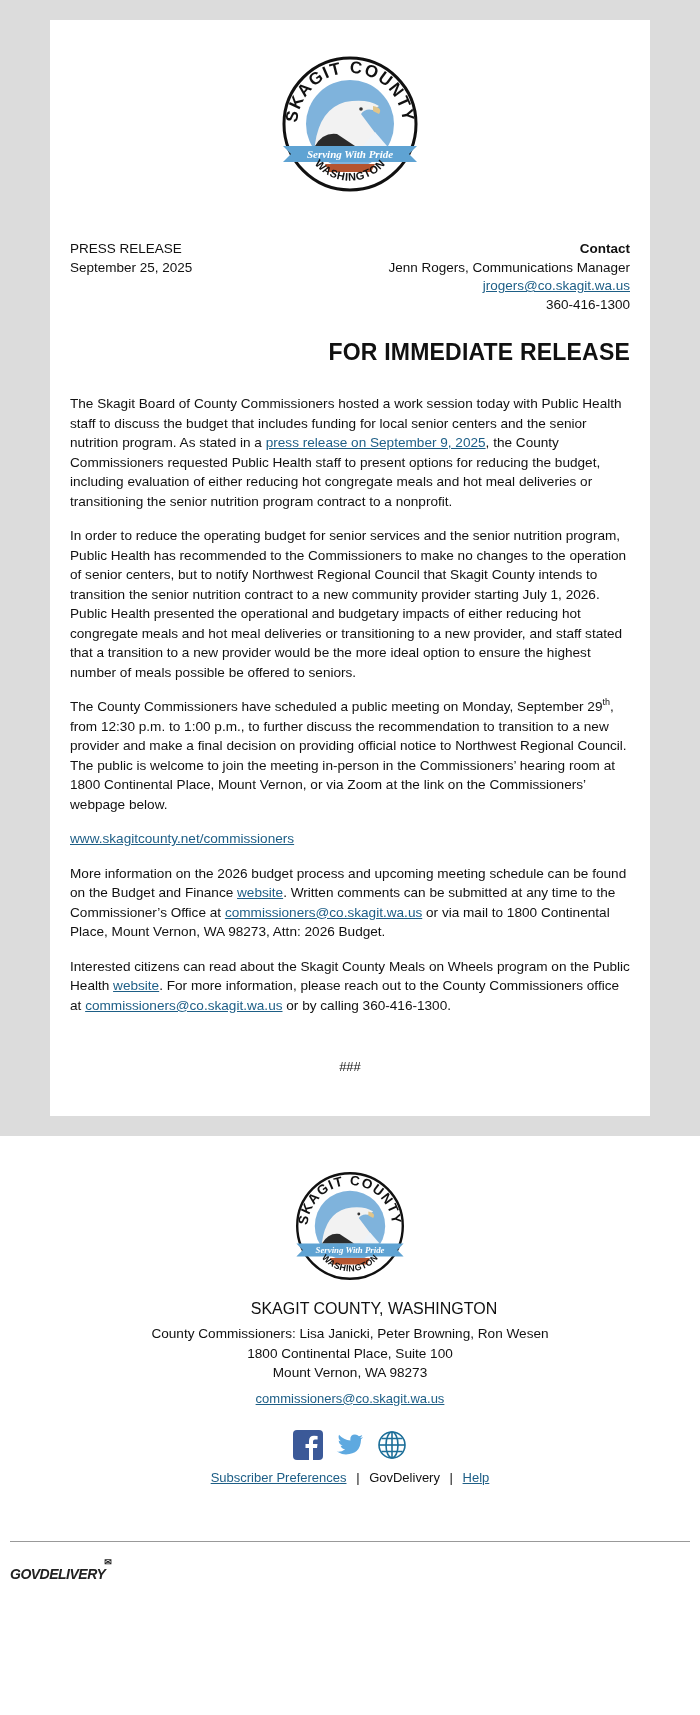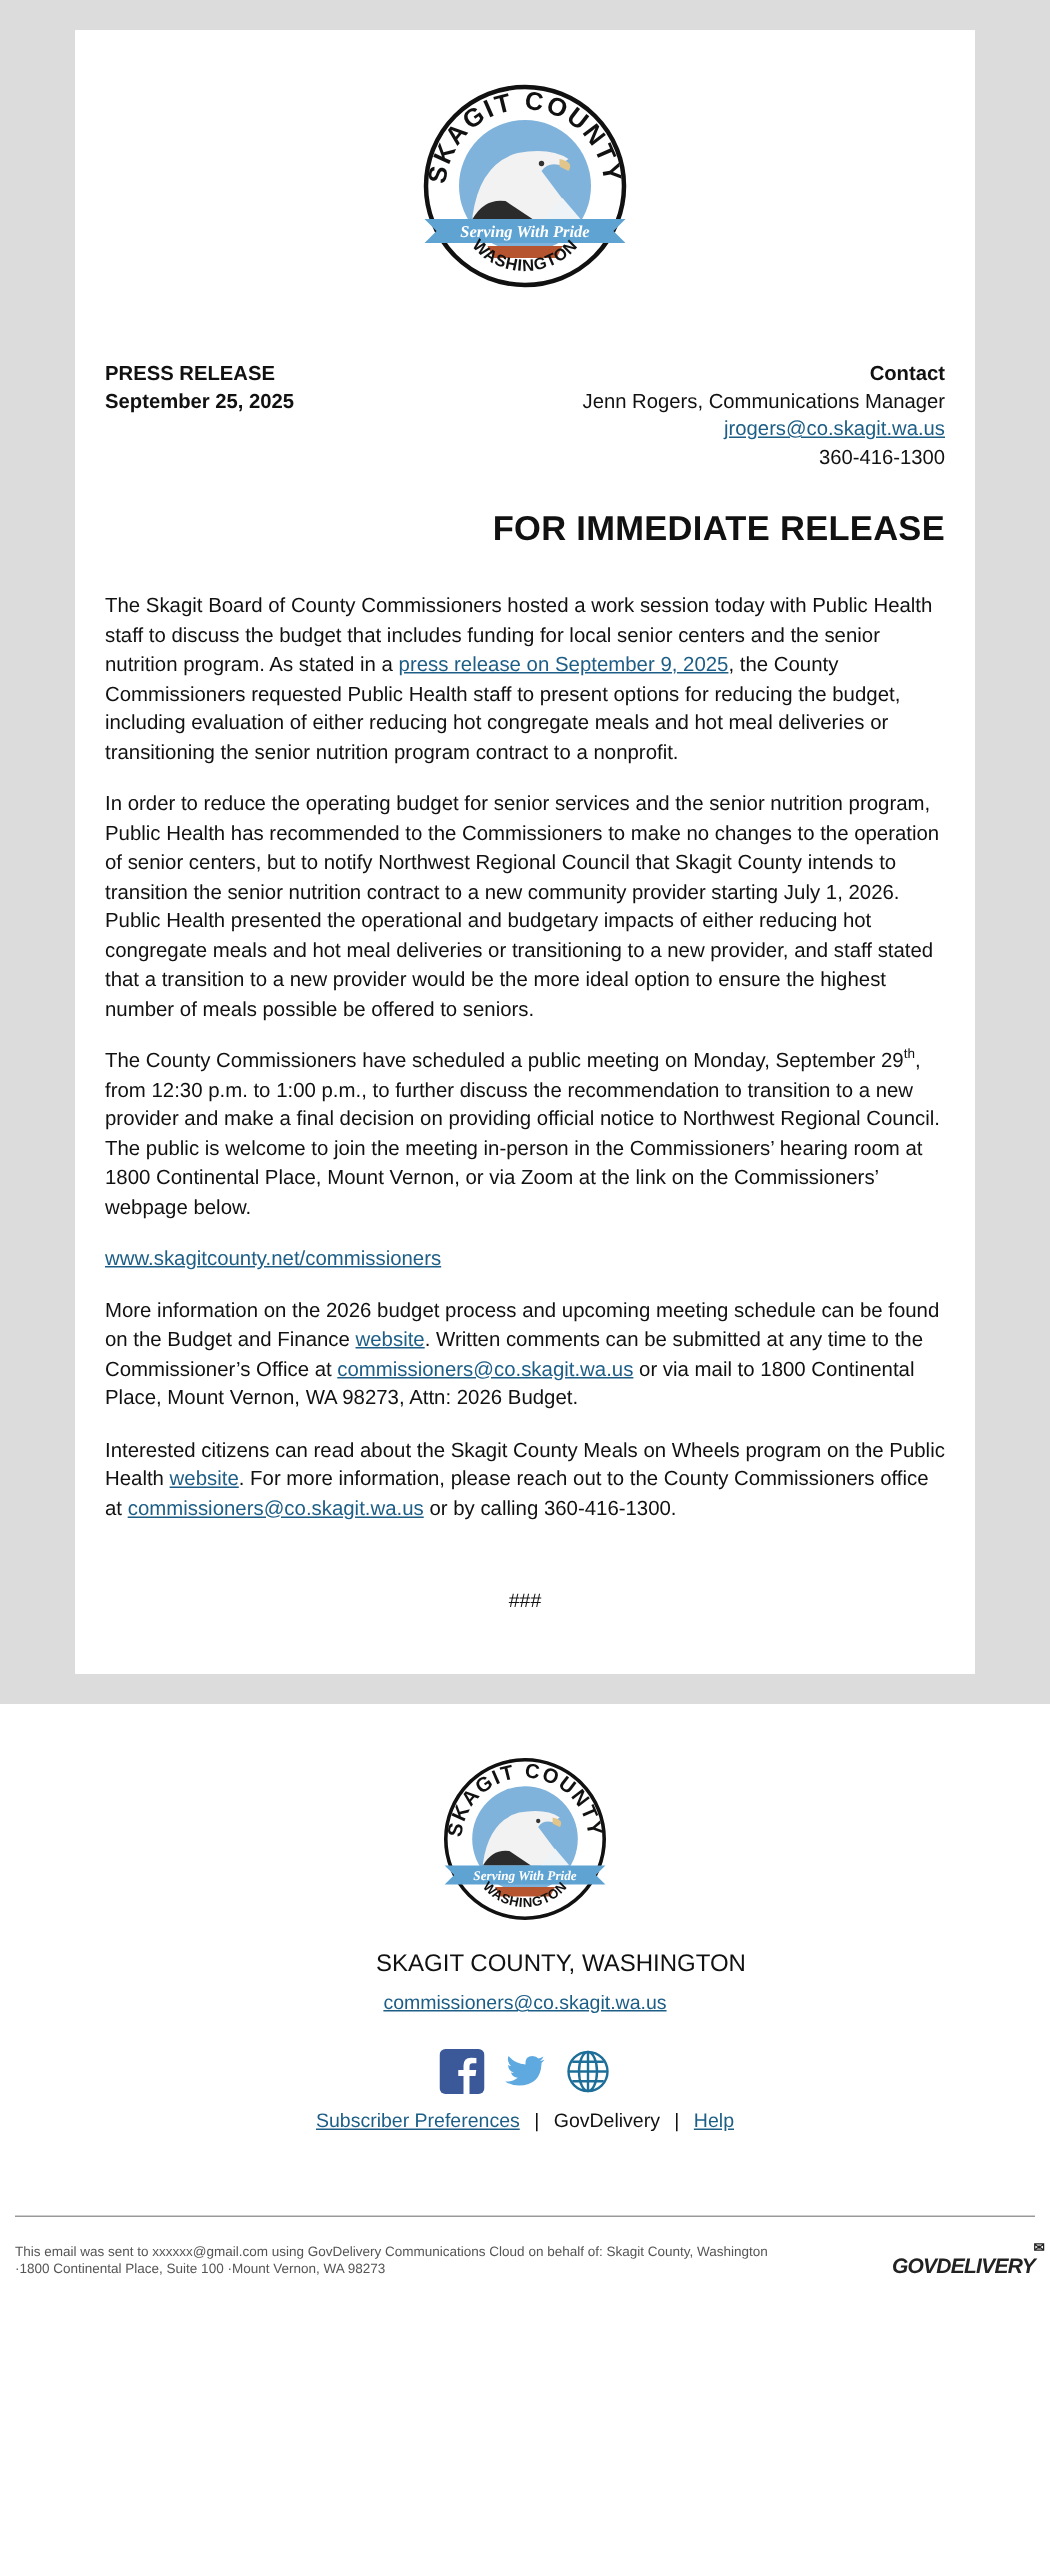--- a/index.html
+++ b/index.html
@@ -7,21 +7,21 @@
   body { font-family: "Liberation Sans", sans-serif; color: #111; }
   a { color: #1d5e86; text-decoration: underline; }
 
   .gray-band { background: #dcdcdc; padding: 20px 50px 20px 50px; }
   .card { background: #ffffff; width: 600px; padding: 34px 20px 42px 20px; }
 
   .logo-wrap { text-align: center; height: 150px; }
   .logo-wrap svg { display: inline-block; }
 
   .meta-row { display: flex; justify-content: space-between; margin-top: 36px; font-size: 13.5px; line-height: 18.5px; }
-  .meta-left { text-align: left; font-weight: bold; }
+  .meta-left { text-align: left; }
   .meta-right { text-align: right; }
   .meta-right .contact-label { font-weight: bold; }
 
   .release-title { text-align: right; font-size: 23px; font-weight: bold; margin-top: 25px; letter-spacing: 0.2px; }
   .headline { font-size: 18px; font-weight: bold; line-height: 22px; margin-top: 22px; }
 
   .body { margin-top: 28px; font-size: 13.6px; line-height: 19.5px; }
   .body p { margin-bottom: 15px; }
   .body sup { font-size: 9px; line-height: 0; }
 
@@ -121,20 +121,25 @@
       <text font-family="Liberation Sans, sans-serif" font-weight="bold" font-size="17" fill="#111" letter-spacing="1.5">
         <textPath href="#arcTop2" startOffset="50%" text-anchor="middle">SKAGIT COUNTY</textPath>
       </text>
       <text font-family="Liberation Sans, sans-serif" font-weight="bold" font-size="11" fill="#111" letter-spacing="0.5">
         <textPath href="#arcBot2" startOffset="50%" text-anchor="middle">WASHINGTON</textPath>
       </text>
     </svg>
   </div>
 
   <div class="org-name">SKAGIT COUNTY, WASHINGTON</div>
+  <div class="addr">
+    <div>County Commissioners: Lisa Janicki, Peter Browning, Ron Wesen</div>
+    <div>1800 Continental Place, Suite 100</div>
+    <div>Mount Vernon, WA 98273</div>
+  </div>
   <div class="f-email"><a href="#">commissioners@co.skagit.wa.us</a></div>
 
   <div class="social">
     <span>
       <svg width="30" height="30" viewBox="0 0 30 30">
           <rect x="0" y="0" width="30" height="30" rx="4" fill="#3b5998"></rect>
           <path d="M 20 30 L 20 18 L 24 18 L 24.5 14 L 20 14 L 20 11.5 Q 20 9.5 22 9.5 L 24.6 9.5 L 24.6 6 Q 23 5.8 21 5.8 Q 16 5.8 16 11 L 16 14 L 12.5 14 L 12.5 18 L 16 18 L 16 30 Z" fill="#fff"></path>
         </svg>
     </span>
     <span>
@@ -155,21 +160,17 @@
 
   <div class="manage-links">
     <a href="#">Subscriber Preferences</a>
     <span class="sep">|</span>
     <span>GovDelivery</span>
     <span class="sep">|</span>
     <a href="#">Help</a>
   </div>
 
   <div class="legal">
-    <div class="legal-text" style="text-align:left;">
-      <div>This email was sent to xxxxxx@gmail.com using GovDelivery Communications Cloud on behalf of: Skagit County, Washington</div>
-      <div>·1800 Continental Place, Suite 100 ·Mount Vernon, WA 98273</div>
-    </div>
     <div class="gd-logo">
       <span>GOVDELIVERY</span><span class="env">✉</span>
     </div>
   </div>
 </div>
 
 </body></html>

